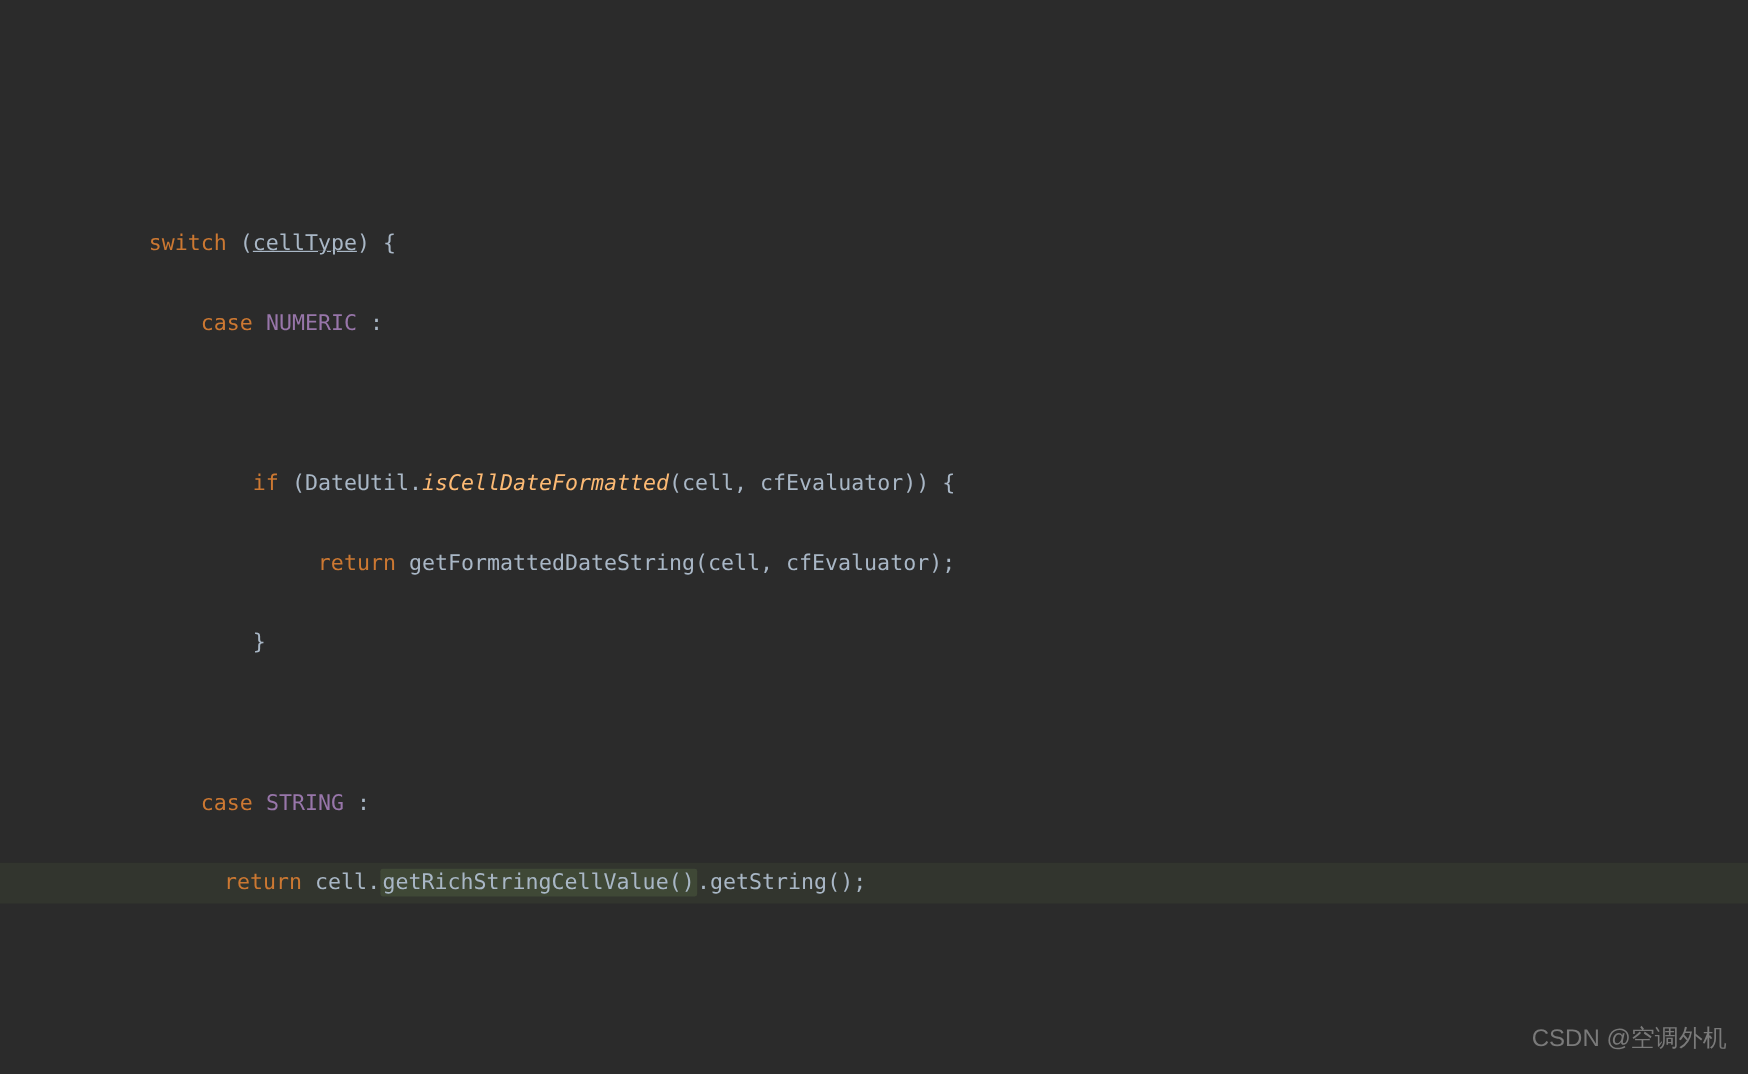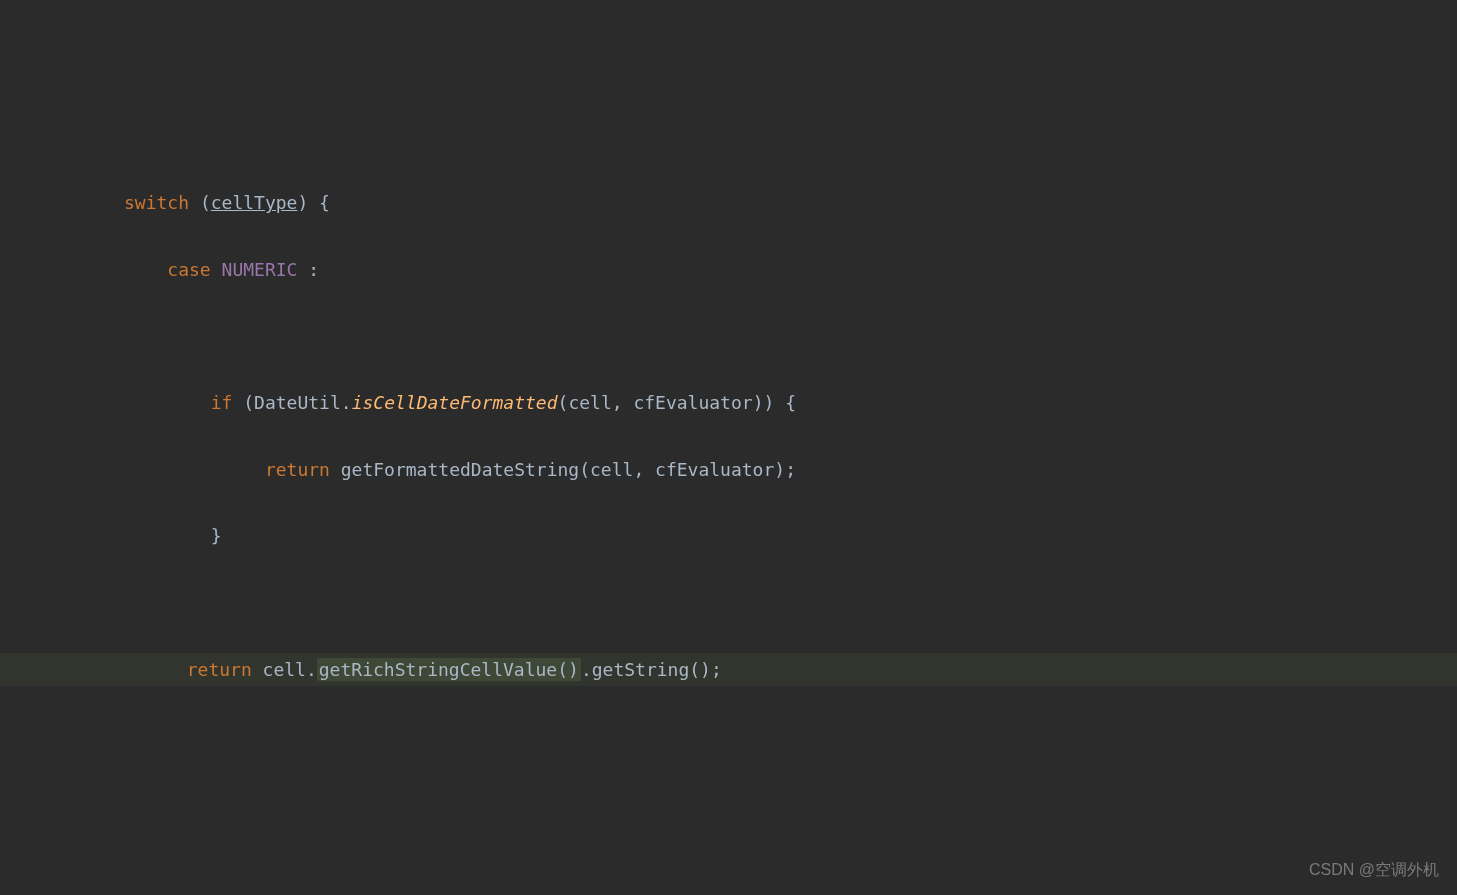--- a/index.html
+++ b/index.html
@@ -34,38 +34,39 @@
   }
   .kw { color: #cc7832; }
   .enum { color: #9876aa; }
   .static-method { color: #fdba74; font-style: italic; }
   .punct { color: #a9b7c6; }
   .underline { text-decoration: underline; text-decoration-color: #a9b7c6; }
   .watermark {
     position: absolute;
     bottom: 10px;
     right: 18px;
-    font-size: 16px;
+    font-size: 20px;
     color: #7a7a7a;
     font-family: sans-serif;
   }
 </style>
 </head>
 <body>
 
 
 
 <div class="code">
 <div class="line"><span class="kw">switch</span> <span class="punct">(</span><span class="underline">cellType</span><span class="punct">)</span> <span class="punct">{</span></div>
 <div class="line">    <span class="kw">case</span> <span class="enum">NUMERIC</span> <span class="punct">:</span></div>
 <div class="line"> </div>
 <div class="line">        <span class="kw">if</span> <span class="punct">(</span><span>DateUtil</span><span class="punct">.</span><span class="static-method">isCellDateFormatted</span><span class="punct">(</span><span>cell</span><span class="punct">,</span> <span>cfEvaluator</span><span class="punct">)</span><span class="punct">)</span> <span class="punct">{</span></div>
 <div class="line">             <span class="kw">return</span> <span>getFormattedDateString</span><span class="punct">(</span><span>cell</span><span class="punct">,</span> <span>cfEvaluator</span><span class="punct">)</span><span class="punct">;</span></div>
 <div class="line">        <span class="punct">}</span></div>
 <div class="line"> </div>
+<div class="line">    <span class="kw">case</span> <span class="enum">STRING</span> <span class="punct">:</span></div>
 <div class="line highlight">        <span class="kw">return</span> <span>cell</span><span class="punct">.</span><span class="method-highlight"><span>getRichStringCellValue</span><span class="punct">()</span></span><span class="punct">.</span><span>getString</span><span class="punct">()</span><span class="punct">;</span></div>
 <div class="line"> </div>
 
 
 
 
 
 
 
 

